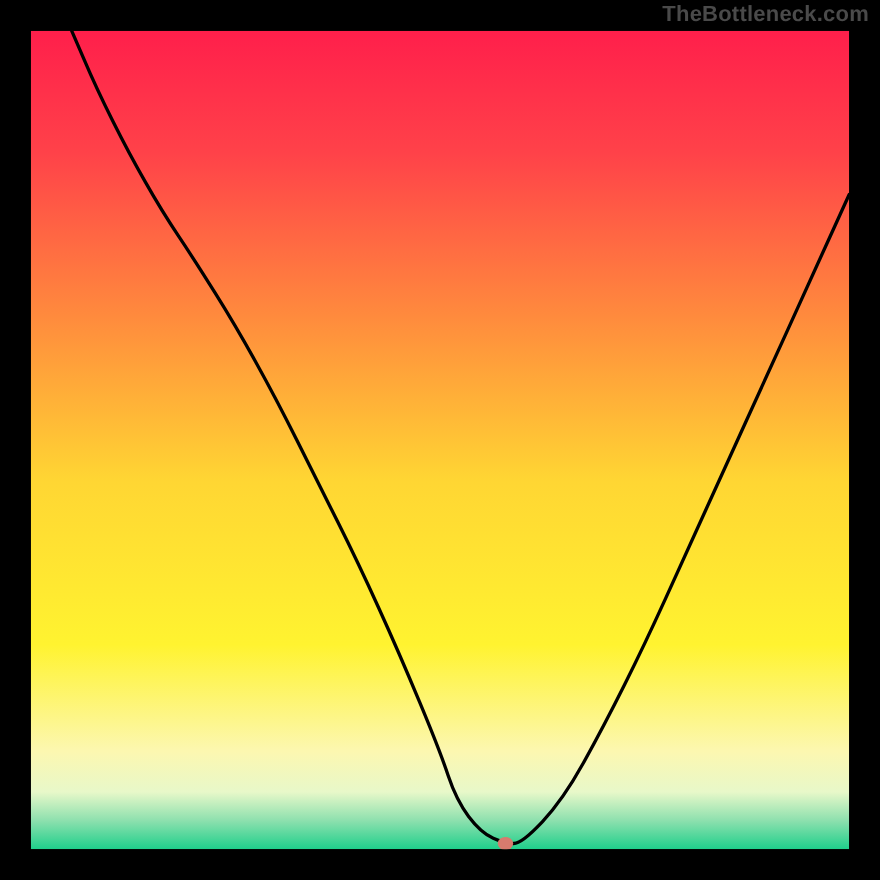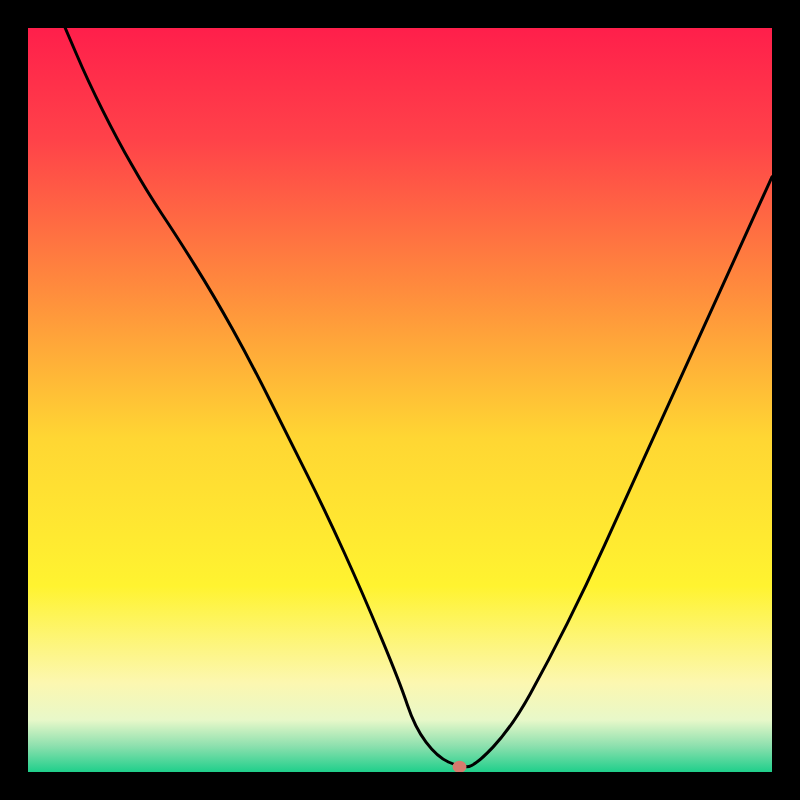--- a/index.html
+++ b/index.html
@@ -28,20 +28,21 @@
     height: 744px;
   }
   svg.plot { display: block; width: 744px; height: 744px; }
   .curve { fill: none; stroke: #000; stroke-width: 3; stroke-linecap: round; stroke-linejoin: round; }
   .marker { fill: #d77b6e; }
 </style>
 </head>
 <body>
 
 <div class="outer">
+  <div class="attribution">TheBottleneck.com</div>
 
   <div class="plot-wrap">
     <svg class="plot" viewBox="0 0 744 744" preserveAspectRatio="none">
       <defs>
         <linearGradient id="bg-grad" x1="0" y1="0" x2="0" y2="1">
             <stop offset="0%" stop-color="#ff1f4b"></stop>
             <stop offset="15%" stop-color="#ff4249"></stop>
             <stop offset="35%" stop-color="#ff8b3d"></stop>
             <stop offset="55.00000000000001%" stop-color="#ffd633"></stop>
             <stop offset="75%" stop-color="#fff330"></stop>

